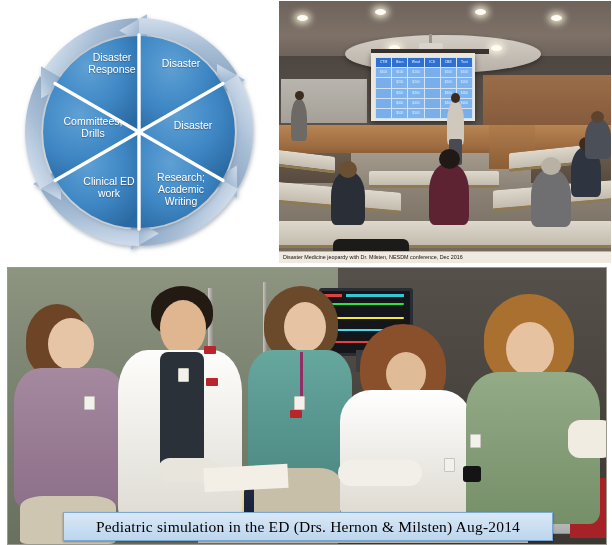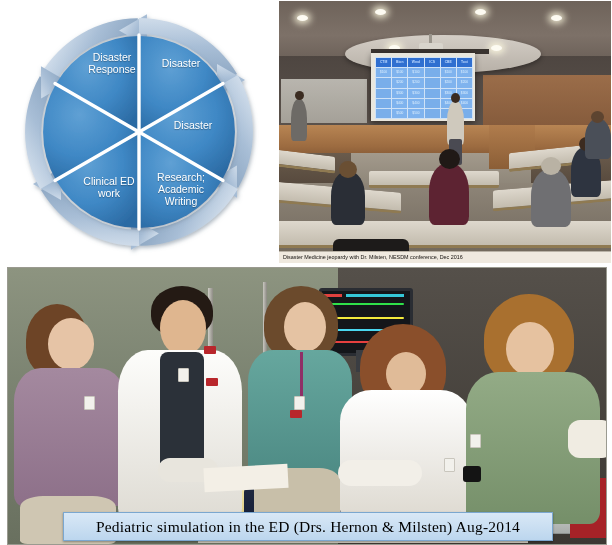--- a/index.html
+++ b/index.html
@@ -193,20 +193,21 @@
         <line x1="125" y1="124" x2="41" y2="172.5"></line>
         <line x1="125" y1="124" x2="41" y2="75.5"></line>
       </g>
     </svg>
 
     <div class="seg-label" id="lbl-disaster">Disaster<br>Response</div>
     <div class="seg-label" id="lbl-education">Disaster</div>
     <div class="seg-label" id="lbl-teaching">Disaster</div>
     <div class="seg-label" id="lbl-clinical">Clinical ED<br>work</div>
     <div class="seg-label" id="lbl-research">Research;<br>Academic<br>Writing</div>
+    <div class="seg-label" id="lbl-committe">Committees,<br>Drills</div>
   </div>
 </div>
 
 <div id="lecture-photo">
   <div class="ph" id="lh-ceiling"></div>
   <div class="ph" id="lh-wallback"></div>
   <div class="ph" id="lh-whiteboard"></div>
   <div class="ph" id="lh-wood-r"></div>
   <div class="ph" id="lh-ceil-oval"></div>
 

